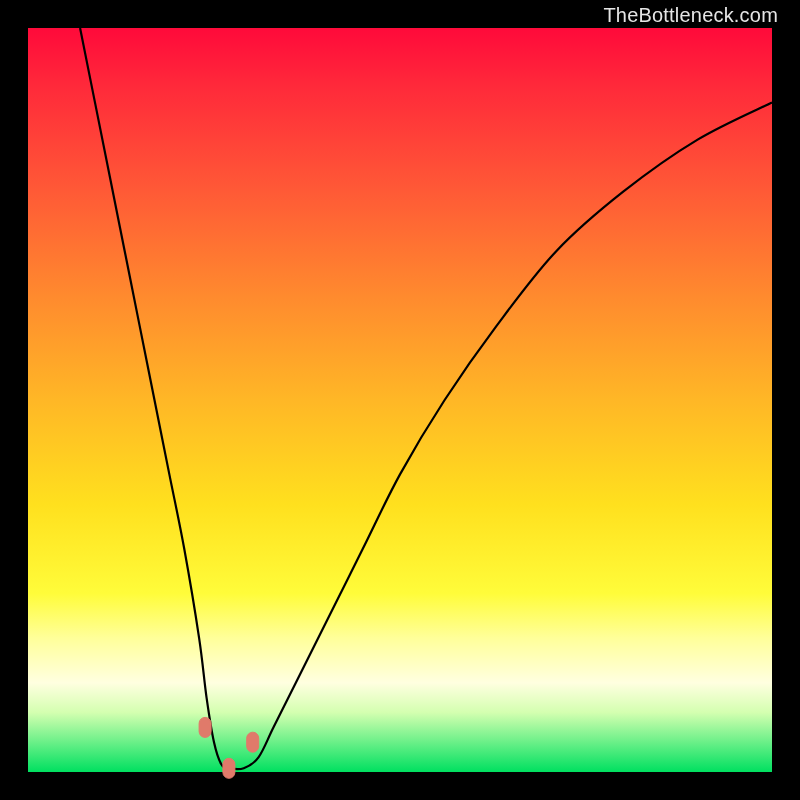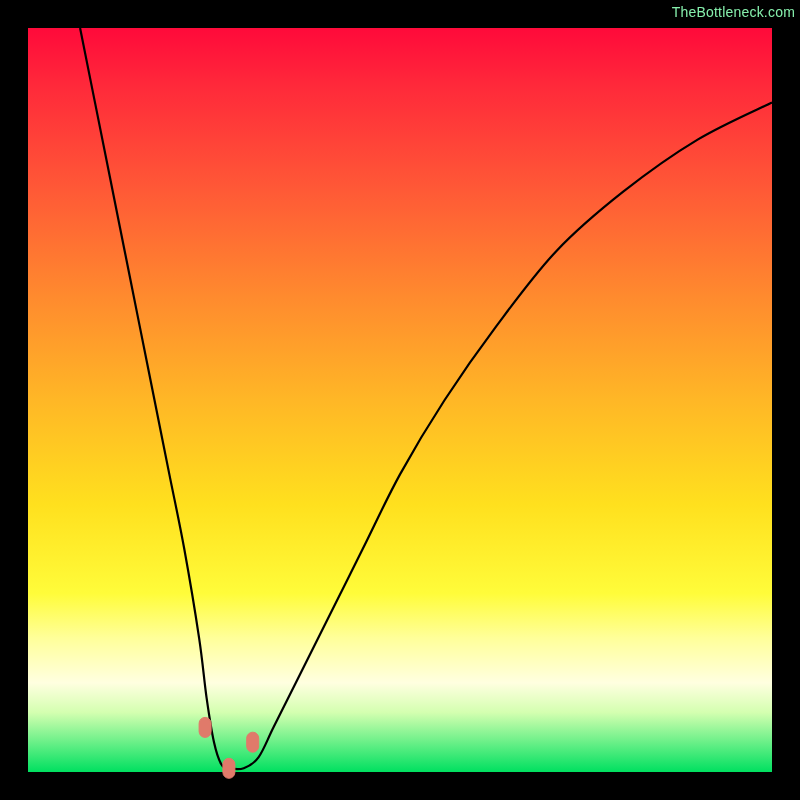--- a/index.html
+++ b/index.html
@@ -27,23 +27,23 @@
       #fffc3a 76%,
       #ffff9a 82%,
       #ffffe0 88%,
       #d4ffb0 92%,
       #00e060 100%
     );
   }
   .attrib {
     position: absolute;
     top: 4px;
-    right: 5px;
-    color: #86efac;
-    font-size: 14px;
+    right: 22px;
+    color: #e5e5e5;
+    font-size: 20px;
     letter-spacing: 0.2px;
     font-weight: 400;
   }
   svg.curve {
     position: absolute;
     left: 0;
     top: 0;
     width: 744px;
     height: 744px;
     overflow: visible;

